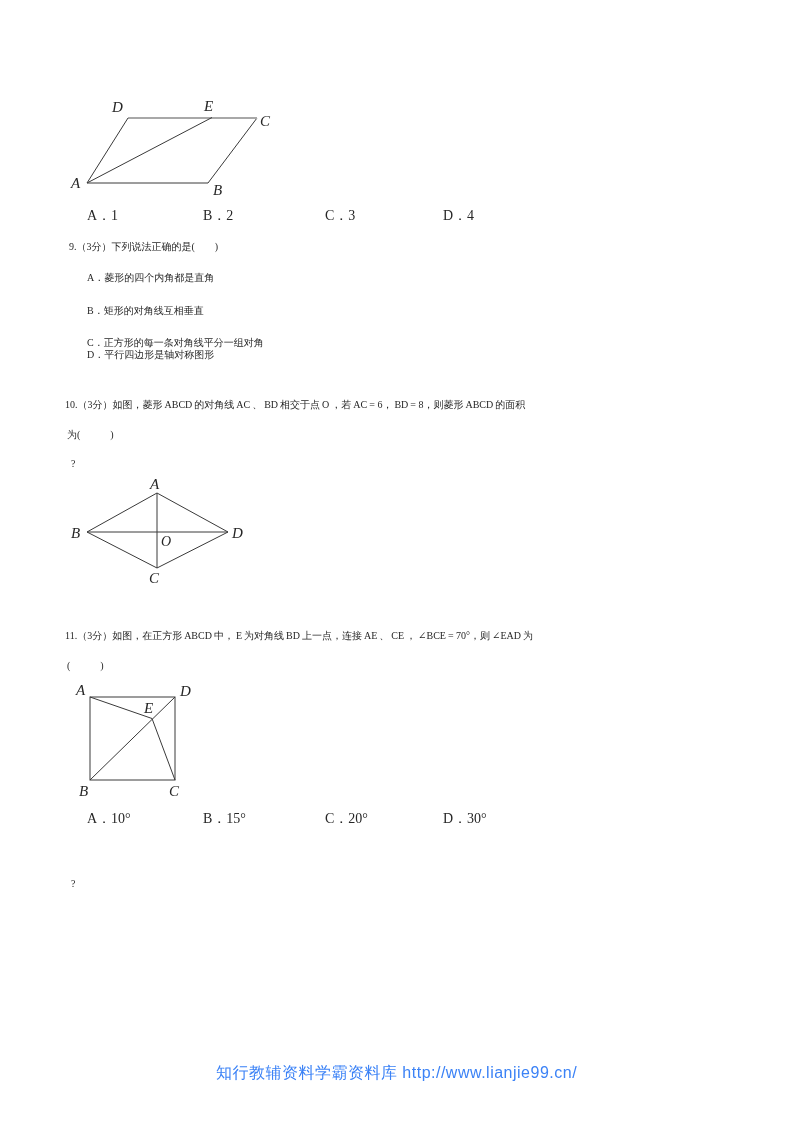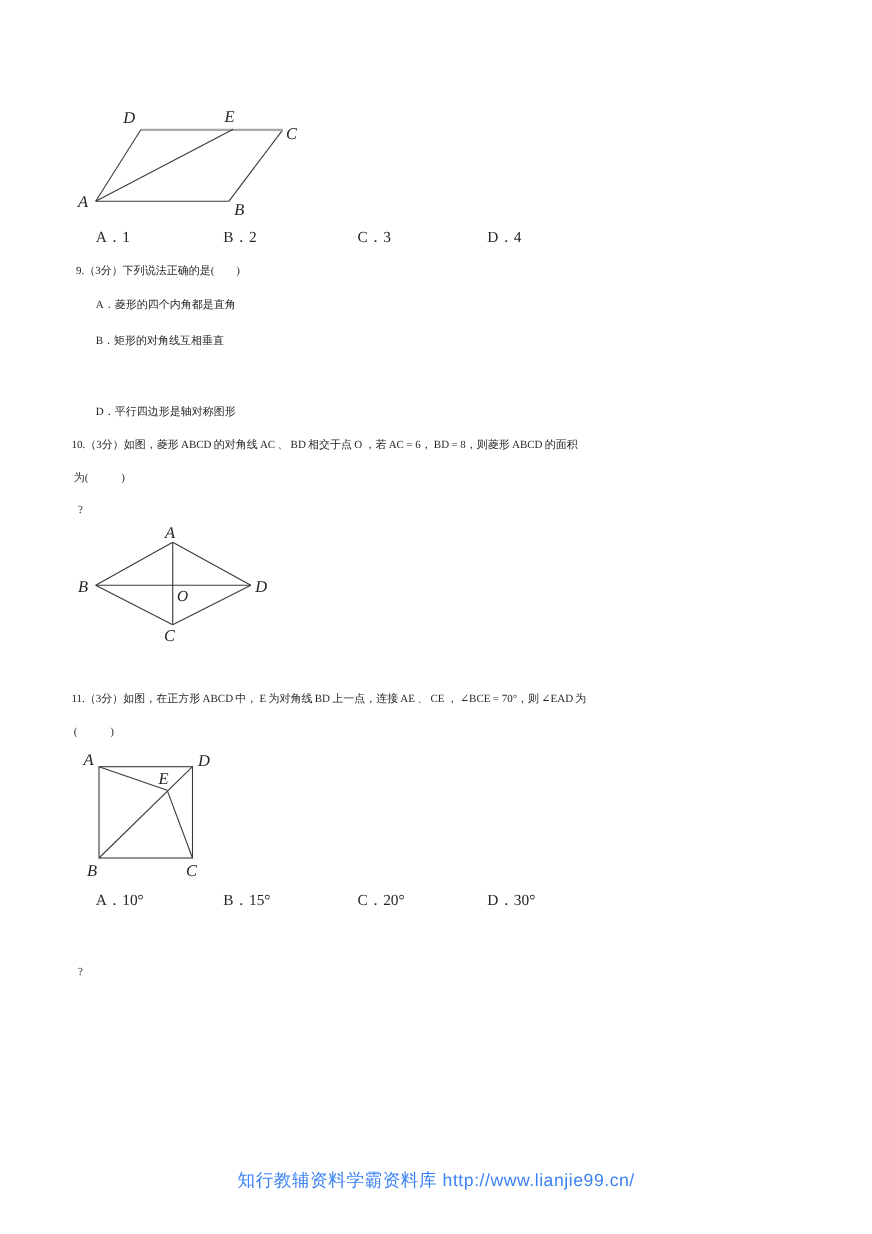--- a/index.html
+++ b/index.html
@@ -90,21 +90,22 @@
   <div class="opts" style="top:207px">
     <span class="opt p1">A．1</span>
     <span class="opt p2">B．2</span>
     <span class="opt p3">C．3</span>
     <span class="opt p4">D．4</span>
   </div>
 
   <div class="line" style="left:69px; top:238px">9.（3分）下列说法正确的是(　　)</div>
   <div class="line" style="left:87px; top:269px">A．菱形的四个内角都是直角</div>
   <div class="line" style="left:87px; top:302px">B．矩形的对角线互相垂直</div>
-  <div class="line" style="left:87px; top:366px">D．平行四边形是轴对称图形</div>
+  <div class="line" style="left:87px; top:334px">C．正方形的每一条对角线平分一组对角</div>
+  <div class="line" style="left:87px; top:346px">D．平行四边形是轴对称图形</div>
 
   <div class="line seg-line" style="left:65px; top:396px"><span class="t">10.（3分）如图，菱形</span><span class="m">ABCD</span><span class="t">的对角线</span><span class="m">AC</span><span class="t">、</span><span class="m">BD</span><span class="t">相交于点</span><span class="m">O</span><span class="t">，若</span><span class="m">AC</span><span class="t">= 6，</span><span class="m">BD</span><span class="t">= 8，则菱形</span><span class="m">ABCD</span><span class="t">的面积</span></div>
   <div class="line" style="left:67px; top:426px">为(　　　)</div>
   <div class="line" style="left:71px; top:455px">?</div>
 
   <svg class="figure" style="left:70px; top:478px;" width="175" height="115" viewBox="0 0 175 115">
     <g>
       <line x1="87" y1="15" x2="17" y2="54"></line>
       <line x1="87" y1="15" x2="158" y2="54"></line>
       <line x1="17" y1="54" x2="87" y2="90"></line>

